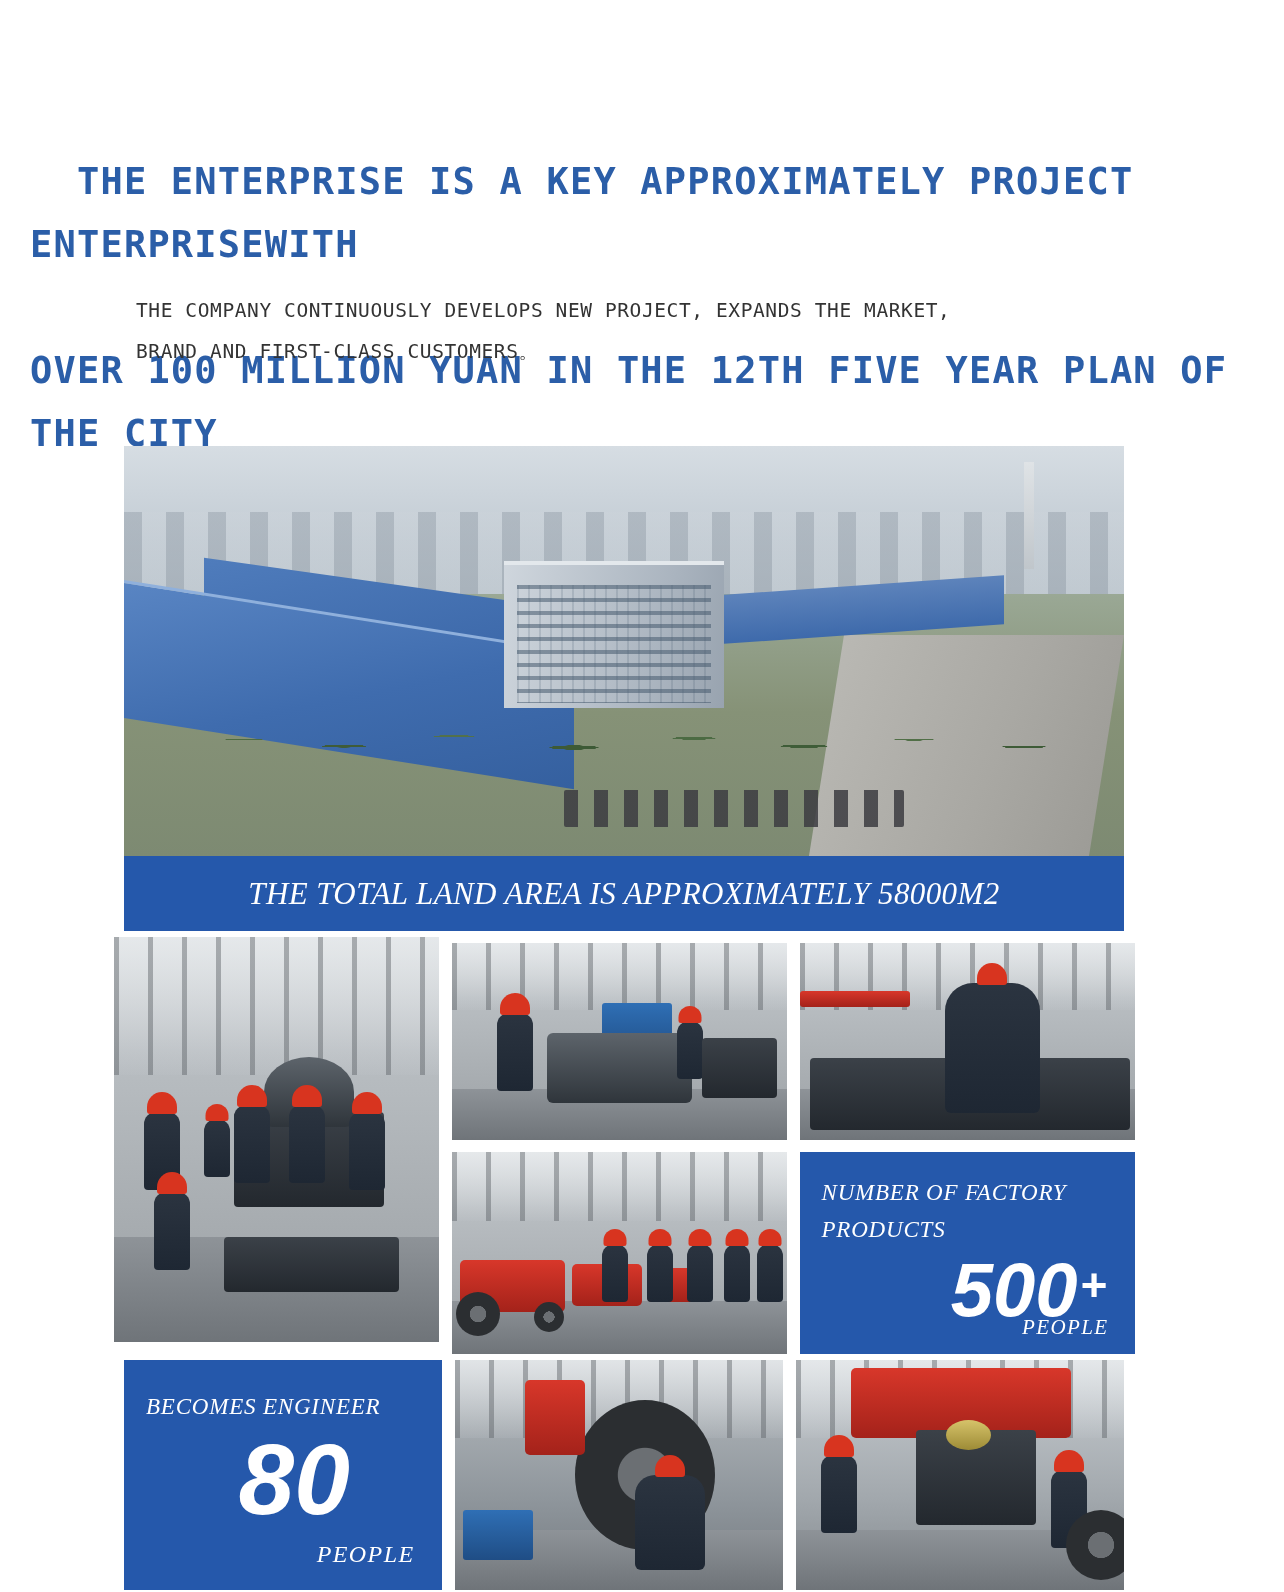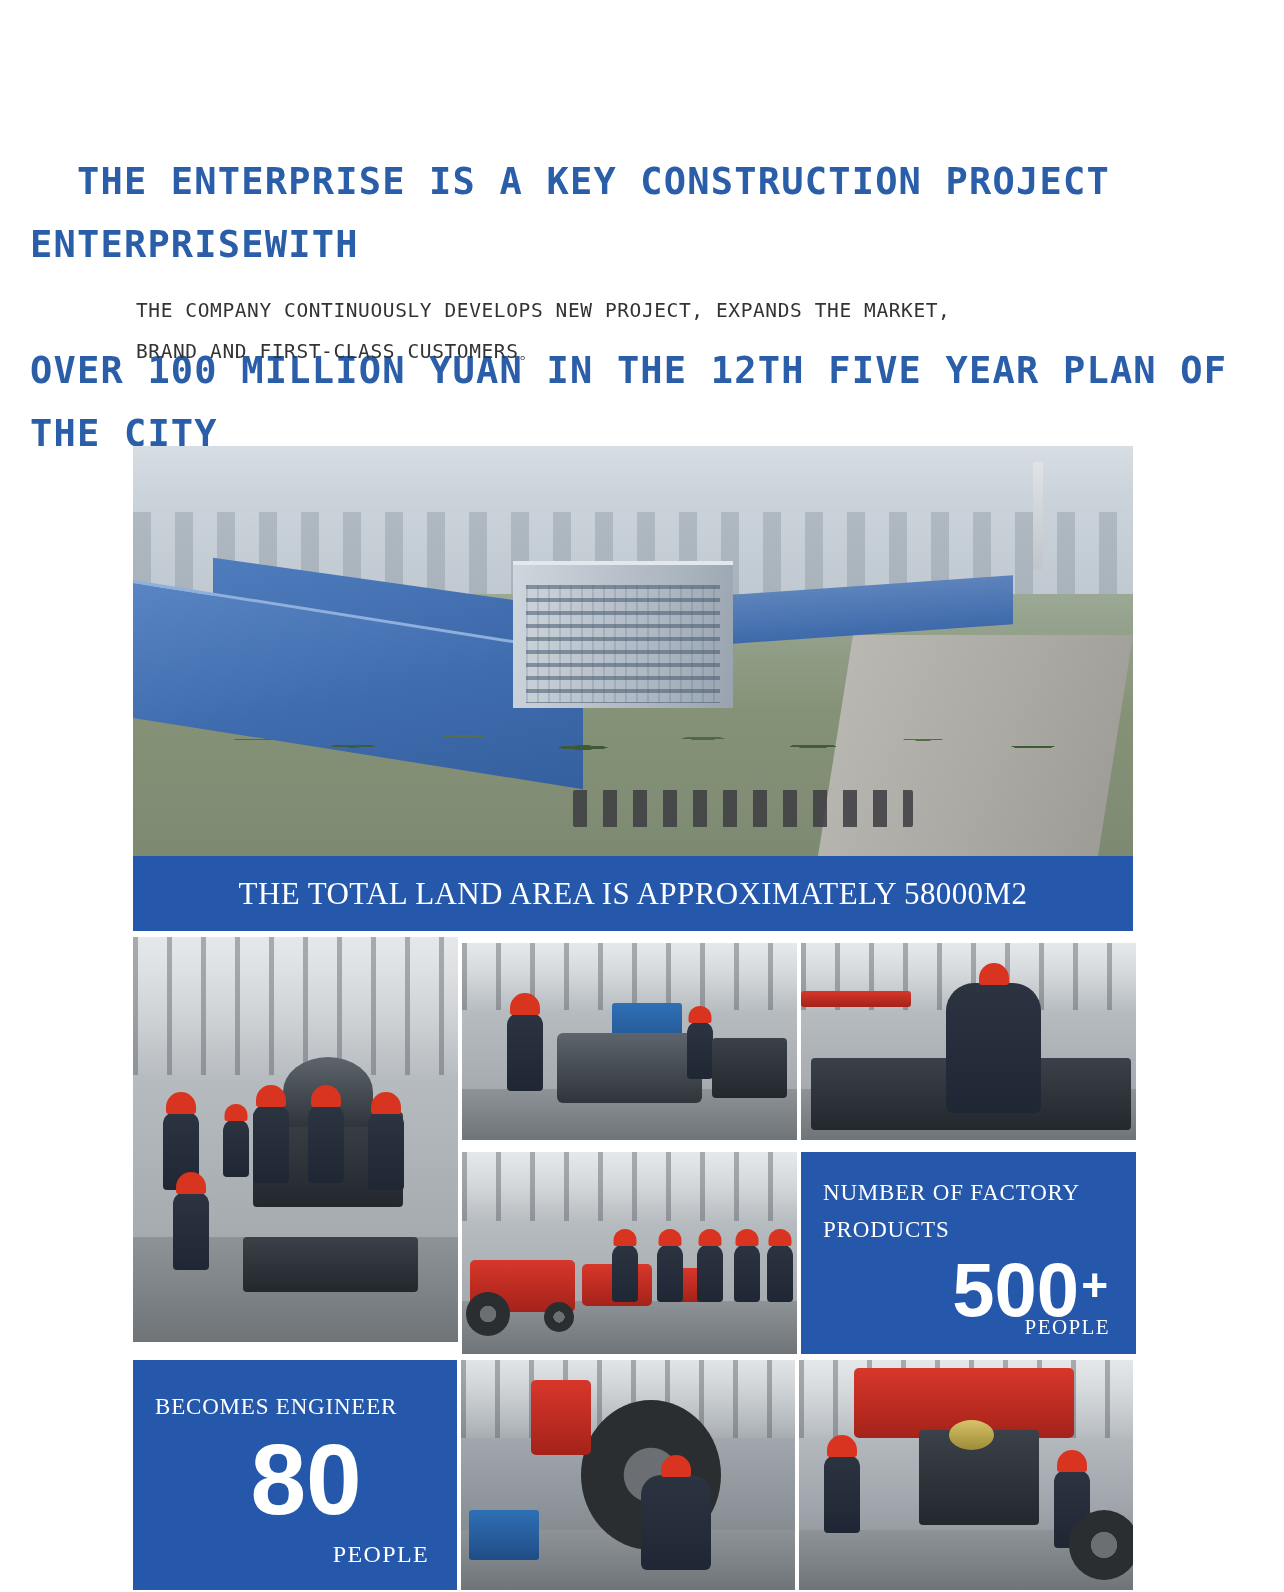--- a/index.html
+++ b/index.html
@@ -41,23 +41,24 @@
     font-family: "DejaVu Sans Mono", monospace;
     font-size: 19.5px;
     line-height: 41px;
     letter-spacing: 0.6px;
   }
   .intro span { display: block; }
 
   
   .grid {
     position: absolute;
-    left: 133px;
+    left: 124px;
     top: 446px;
     width: 1000px;
+    font-style: italic;
   }
 
   .photo {
     position: relative;
     overflow: hidden;
     background: #9aa7b4;
   }
   .photo .sky,
   .photo .ground,
   .photo .band,
@@ -175,22 +176,23 @@
     font-size: 31px;
     letter-spacing: .4px;
     box-sizing: border-box;
     padding: 0 20px;
     text-align: center;
   }
 
   
   .row {
     display: flex;
-    gap: 4px;
+    gap: 13px;
     margin-top: 6px;
+    justify-content: center;
   }
   .col {
     display: flex;
     flex-direction: column;
     gap: 6px;
   }
 
   
   .shop {
     background: linear-gradient(#cfd3d6 0%, #b9bec2 28%, #9ba0a4 100%);
@@ -315,21 +317,21 @@
   .stat-engineer .unit {
     position: absolute;
     right: 28px; bottom: 22px;
     font-size: 24px;
   }
 </style>
 </head>
 <body>
 
 <h1 class="headline">
-  <span class="line1">THE ENTERPRISE IS A KEY CONSTRUCTION PROJECT ENTERPRISEWITH</span>
+  <span class="line1">THE ENTERPRISE IS A KEY APPROXIMATELY PROJECT ENTERPRISEWITH</span>
   <span class="line2">OVER 100 MILLION YUAN IN THE 12TH FIVE YEAR PLAN OF THE CITY</span>
 </h1>
 
 <p class="intro">
   <span>THE COMPANY CONTINUOUSLY DEVELOPS NEW PROJECT, EXPANDS THE MARKET,</span>
   <span>BRAND AND FIRST-CLASS CUSTOMERS。</span>
 </p>
 
 <div class="grid">
 

